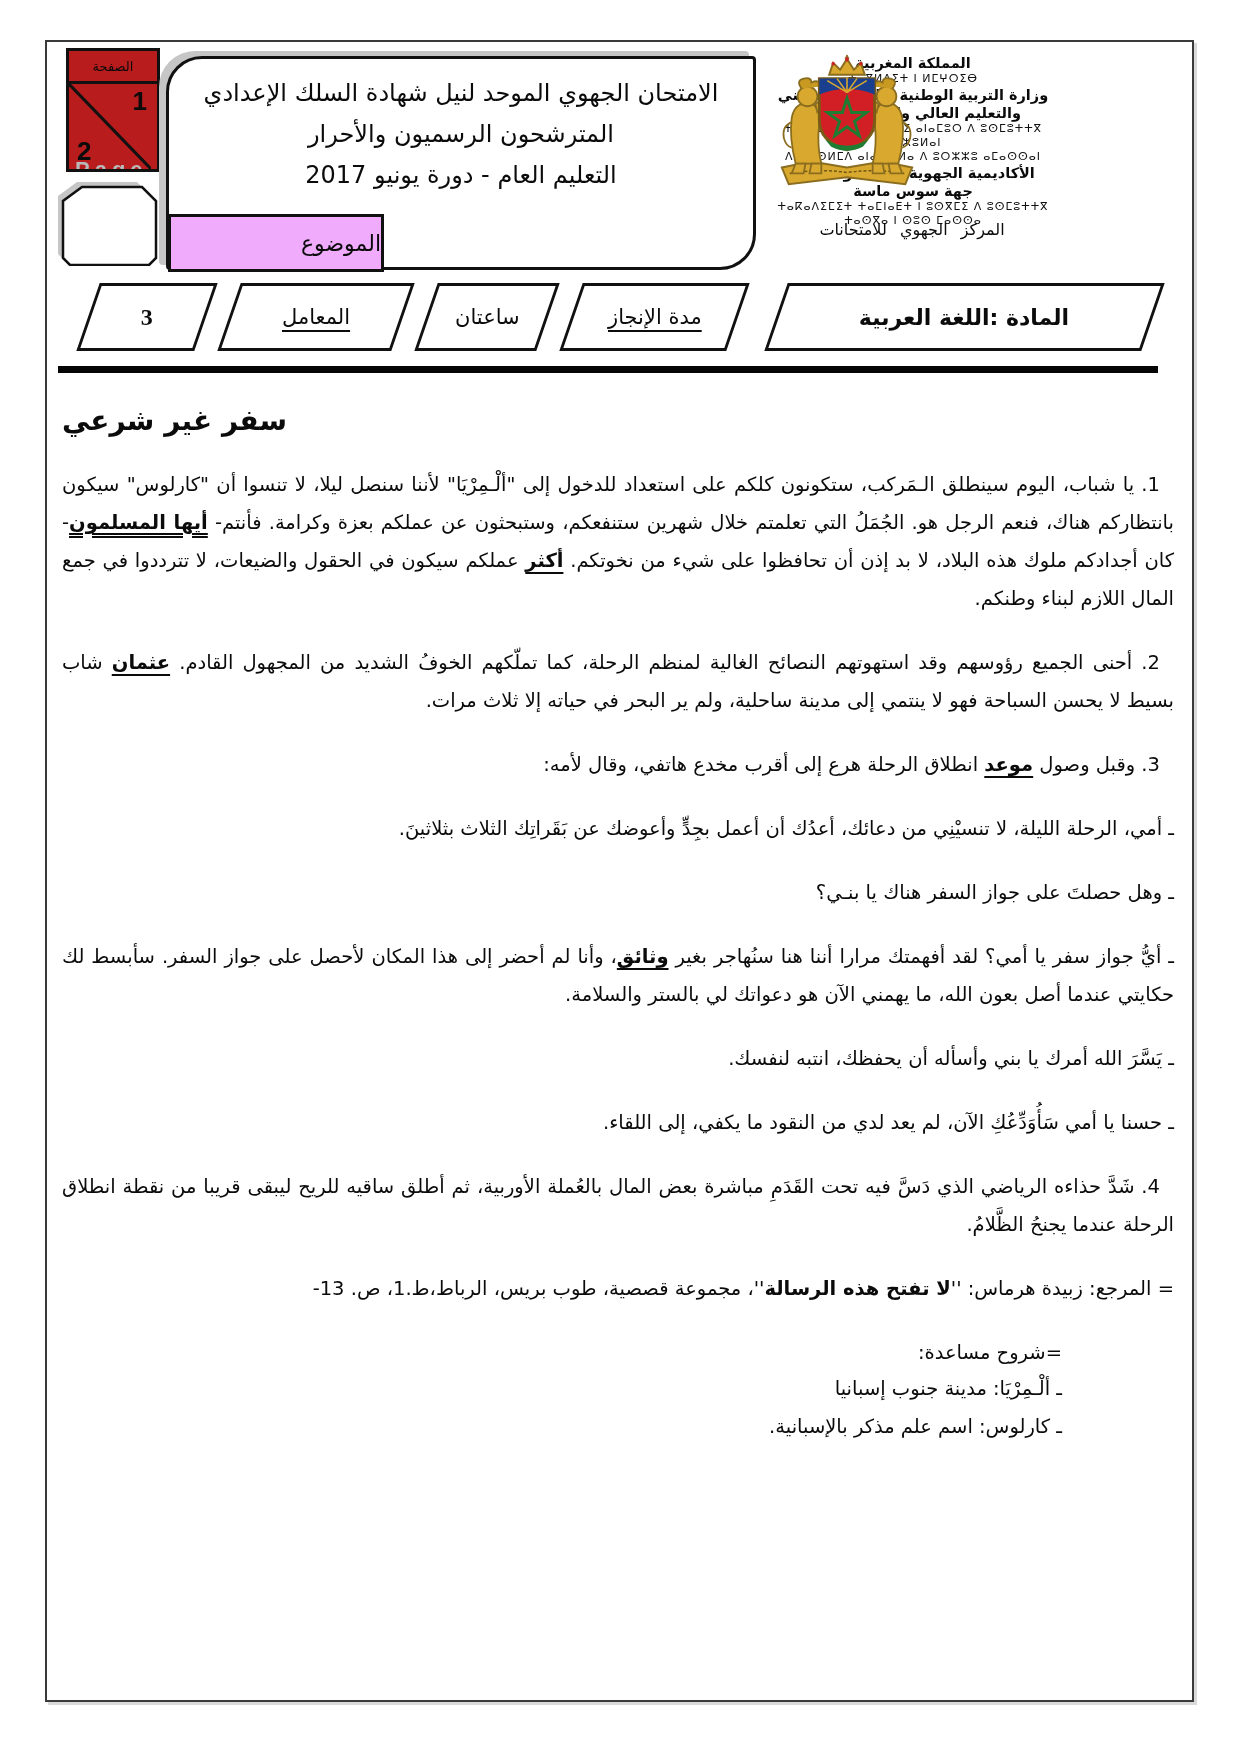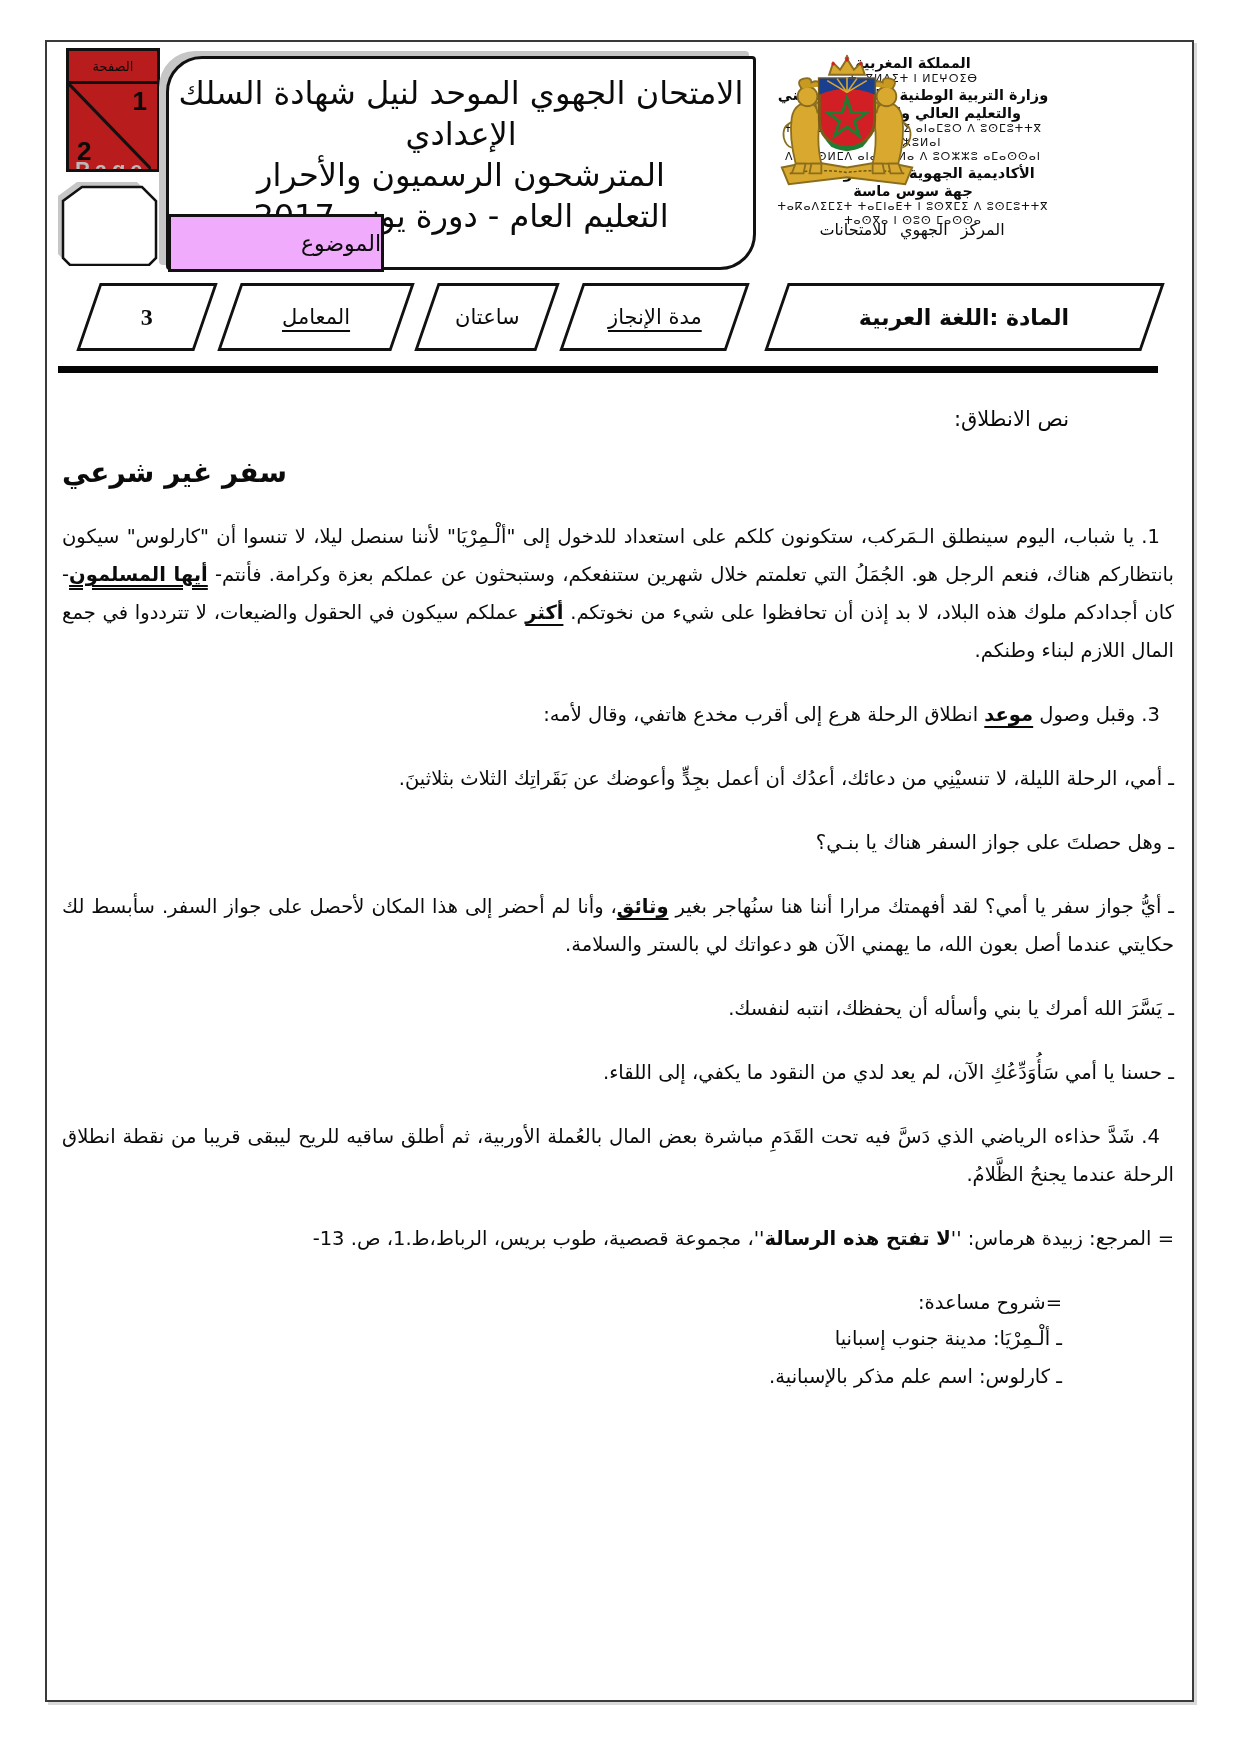--- a/index.html
+++ b/index.html
@@ -16,21 +16,21 @@
   .pagebox .diag svg{position:absolute;left:0;top:0;}
   .pagebox .n1{position:absolute;right:10px;top:2px;font-weight:bold;font-size:26px;font-family:"Liberation Sans",sans-serif;}
   .pagebox .n2{position:absolute;left:8px;bottom:2px;font-weight:bold;font-size:26px;font-family:"Liberation Sans",sans-serif;}
   .pagebox .pgwm{position:absolute;left:6px;bottom:-14px;color:#b9b9b9;font-weight:bold;font-size:22px;letter-spacing:5px;font-family:"Liberation Sans",sans-serif;}
 
   
   .octbox{left:58px;top:182px;width:100px;height:84px;}
 
   
   .titlebox{left:166px;top:56px;width:584px;height:208px;border:3px solid #111;border-radius:36px 4px 36px 4px;background:#fff;box-shadow:-7px -5px 0 #c6c6c6;text-align:center;direction:rtl;}
-  .titlebox .tl{font-size:32px;line-height:41px;}
+  .titlebox .tl{font-size:24px;line-height:41px;}
   .titlebox .tl:first-child{margin-top:14px;}
   .mawdou{left:168px;top:214px;width:210px;height:52px;border:3px solid #111;background:#f0abfc;display:flex;align-items:center;font-size:22px;direction:rtl;}
 
   
   .ministry{left:754px;top:48px;width:438px;height:220px;direction:rtl;}
   .min-text{position:absolute;right:140px;top:6px;width:278px;text-align:center;}
   .min-text .ar{font-size:14.5px;font-weight:bold;line-height:18px;}
   .min-text .tf{font-size:11px;line-height:14px;letter-spacing:1px;color:#111;}
   .min-center{position:absolute;right:130px;top:172px;width:300px;text-align:center;font-size:16px;letter-spacing:4px;word-spacing:8px;}
   .arms{position:absolute;left:14px;top:4px;width:158px;height:150px;}
@@ -167,24 +167,24 @@
 <div class="abs meta m4">
     <span class="lbl u">مدة الإنجاز</span>
   </div>
 <div class="abs meta m5">
     <span class="lbl">المادة :اللغة العربية</span>
   </div>
 
 <div class="abs thickline"></div>
 
 <div class="abs textbody">
-  <div class="intro">نص الانطلاق:</div>
   <div class="maintitle">سفر غير شرعي</div>
   <div class="paras" id="paras">
       <p class="t-para"><span>1. يا شباب، اليوم سينطلق الـمَركب، ستكونون كلكم على استعداد للدخول إلى "ألْـمِرْيَا" لأننا سنصل ليلا، لا تنسوا أن "كارلوس" سيكون بانتظاركم هناك، فنعم الرجل هو. الجُمَلُ التي تعلمتم خلال شهرين ستنفعكم، وستبحثون عن عملكم بعزة وكرامة. فأنتم- </span><span class="seg-bu2">أيها المسلمون</span><span>- كان أجدادكم ملوك هذه البلاد، لا بد إذن أن تحافظوا على شيء من نخوتكم.  </span><span class="seg-bu">أكثر</span><span> عملكم سيكون في الحقول والضيعات، لا تترددوا في جمع المال اللازم لبناء وطنكم.</span></p>
+      <p class="t-para"><span>2. أحنى الجميع رؤوسهم وقد استهوتهم النصائح الغالية لمنظم الرحلة، كما تملّكهم الخوفُ الشديد من المجهول القادم. </span><span class="seg-bu">عثمان</span><span> شاب بسيط لا يحسن السباحة فهو لا ينتمي إلى مدينة ساحلية، ولم ير البحر في حياته إلا ثلاث مرات.</span></p>
       <p class="t-para"><span>3. وقبل وصول </span><span class="seg-bu">موعد</span><span> انطلاق الرحلة هرع إلى أقرب مخدع هاتفي، وقال لأمه:</span></p>
       <p class="t-dialog"><span>ـ أمي، الرحلة الليلة، لا تنسيْنِي من دعائك، أعدُك أن أعمل بجِدٍّ وأعوضك عن بَقَراتِك الثلاث بثلاثينَ.</span></p>
       <p class="t-dialog"><span>ـ وهل حصلتَ على جواز السفر هناك يا بنـي؟</span></p>
       <p class="t-dialog"><span>ـ أيُّ جواز سفر يا أمي؟ لقد أفهمتك مرارا أننا هنا سنُهاجر بغير  </span><span class="seg-bu">وثائق</span><span>، وأنا لم أحضر إلى هذا المكان لأحصل على جواز السفر. سأبسط لك حكايتي عندما أصل بعون الله، ما يهمني الآن هو دعواتك لي بالستر والسلامة.</span></p>
       <p class="t-dialog"><span>ـ يَسَّرَ الله أمرك يا بني وأسأله أن يحفظك، انتبه لنفسك.</span></p>
       <p class="t-dialog"><span>ـ حسنا يا أمي سَأُوَدِّعُكِ الآن، لم يعد لدي من النقود ما يكفي، إلى اللقاء.</span></p>
       <p class="t-para"><span>4. شَدَّ حذاءه الرياضي الذي دَسَّ فيه تحت القَدَمِ مباشرة بعض المال بالعُملة الأوربية، ثم أطلق ساقيه للريح ليبقى قريبا من نقطة انطلاق الرحلة عندما يجنحُ الظَّلامُ.</span></p>
       <p class="t-ref"><span>= المرجع: زبيدة هرماس: ''</span><span class="seg-b">لا تفتح هذه الرسالة</span><span>''، مجموعة قصصية، طوب بريس، الرباط،ط.1، ص. 13-</span></p>
       <p class="t-notehead"><span>=شروح مساعدة:</span></p>
       <p class="t-note"><span>ـ ألْـمِرْيَا: مدينة جنوب إسبانيا</span></p>

